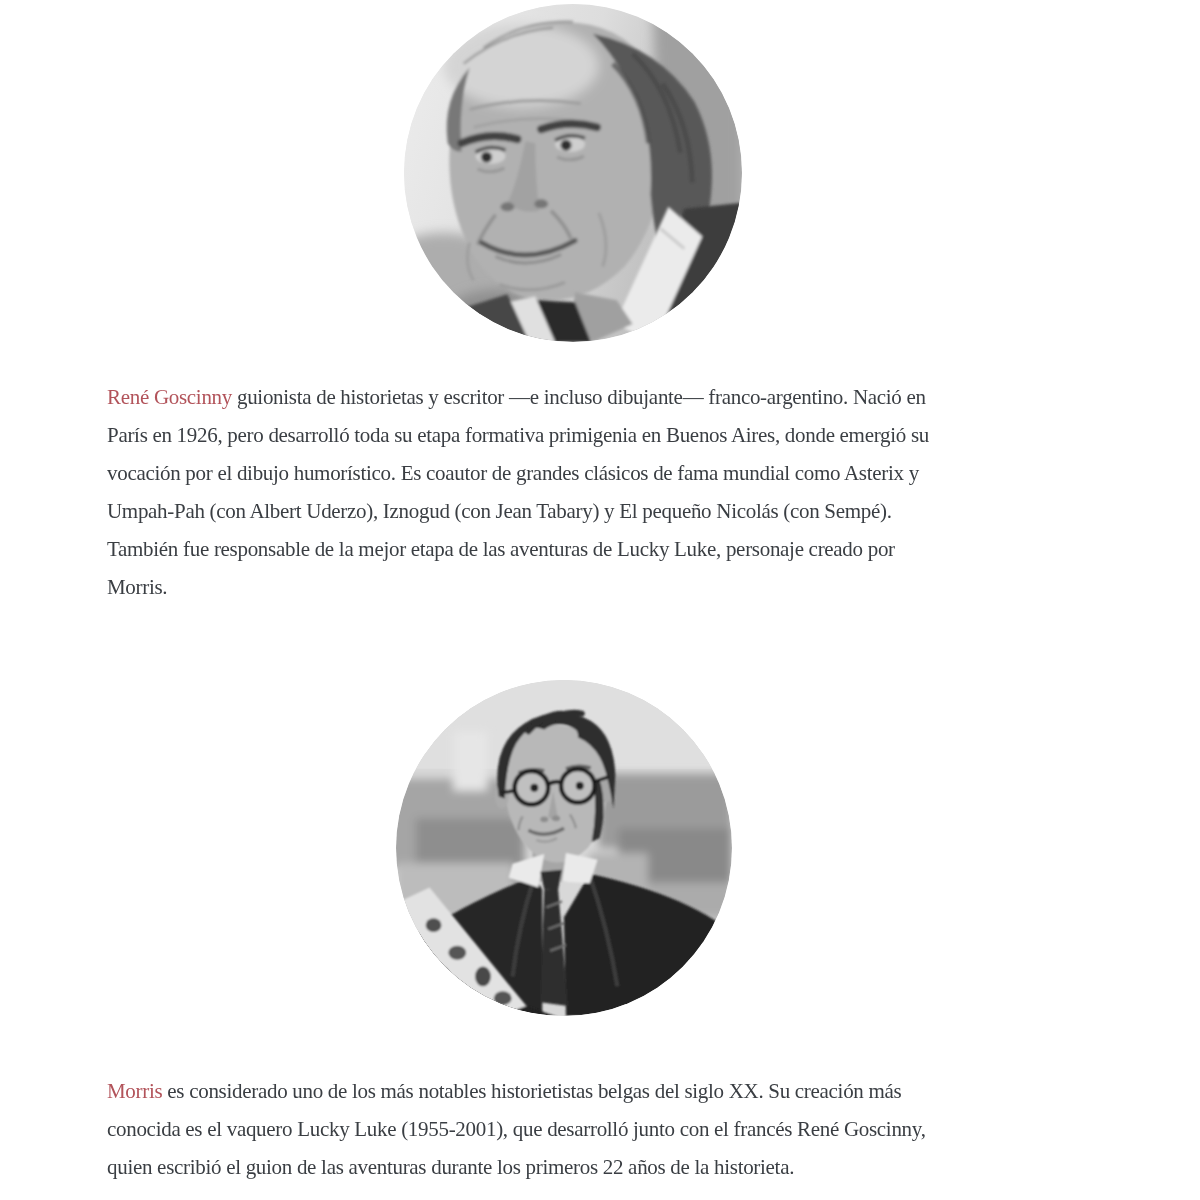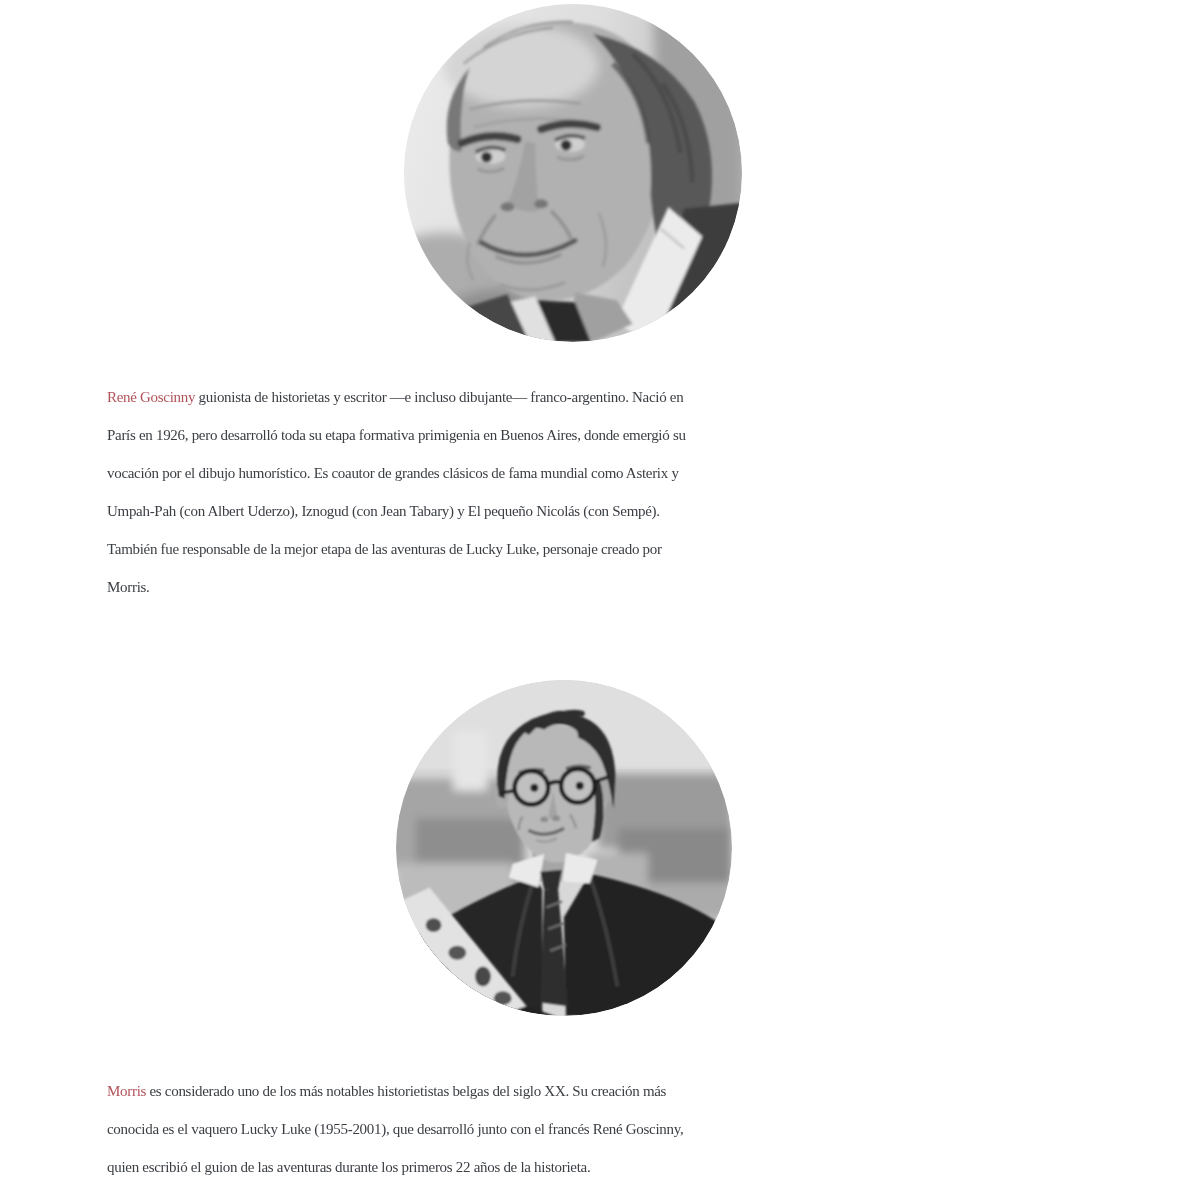--- a/index.html
+++ b/index.html
@@ -19,21 +19,21 @@
     overflow: hidden;
     flex: 0 0 auto;
     background: #e9e9e9;
   }
   .fig-goscinny .portrait { width: 338px; height: 338px; margin-left: -54px; }
   .fig-morris   .portrait { width: 336px; height: 336px; margin-left: -72px; }
   .portrait svg { display: block; width: 100%; height: 100%; }
 
   .para {
     white-space: pre-line;
-    font-size: 15px;
+    font-size: 21px;
     line-height: 38px;
     letter-spacing: -0.3px;
     color: #3a3e43;
     width: 1060px;
     margin: 0 0 0 107px;
   }
   .para-goscinny { margin-top: 36px; }
   .para-morris   { margin-top: 56px; }
 
   .lead-link {

